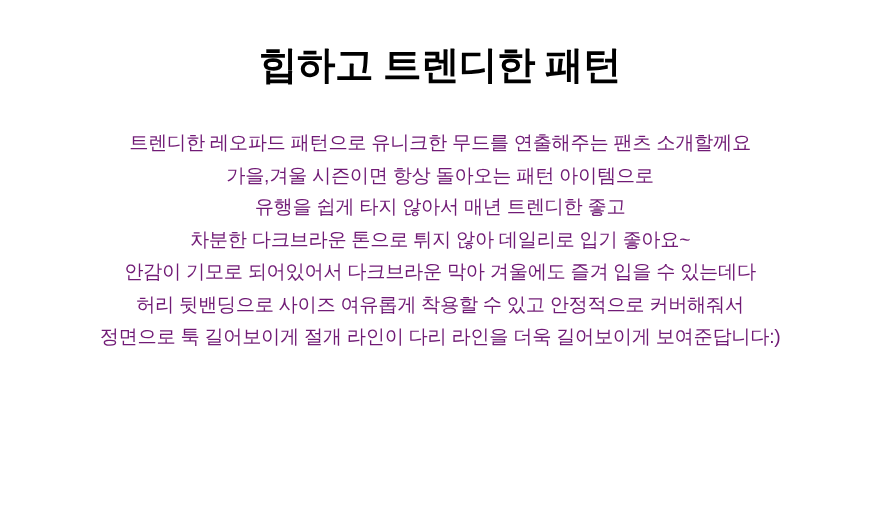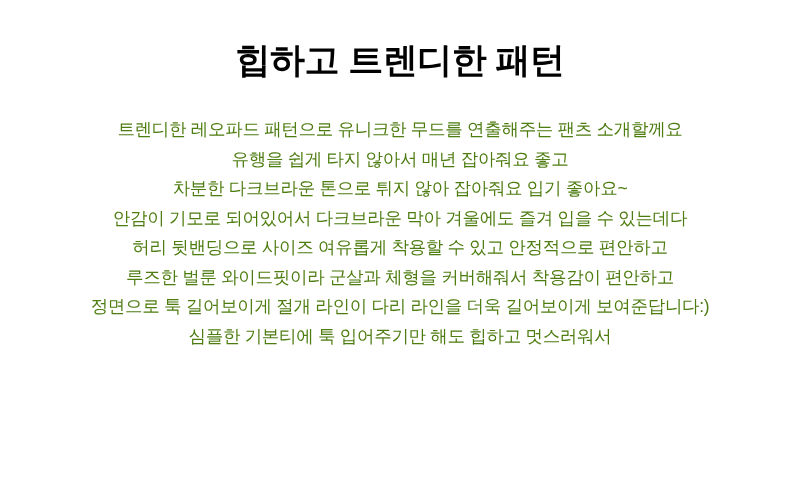--- a/index.html
+++ b/index.html
@@ -34,41 +34,40 @@
   }
   .headline .line {
     display: block;
     white-space: nowrap;
   }
   .body-copy {
     margin-top: 32px;
     text-align: center;
     font-size: 17.5px;
     line-height: 29.5px;
-    color: #4d7c0f;
+    color: #701a75;
     letter-spacing: -0.3px;
   }
   .body-copy .line {
     display: block;
     white-space: nowrap;
   }
 </style>
 </head>
 <body>
 
 <div class="page">
 
   <div class="headline">
     <span class="line">힙하고 트렌디한 패턴</span>
   </div>
 
   <div class="body-copy">
     <span class="line">트렌디한 레오파드 패턴으로 유니크한 무드를 연출해주는 팬츠 소개할께요</span>
-    <span class="line">유행을 쉽게 타지 않아서 매년 잡아줘요 좋고</span>
-    <span class="line">차분한 다크브라운 톤으로 튀지 않아 잡아줘요 입기 좋아요~</span>
+    <span class="line">가을,겨울 시즌이면 항상 돌아오는 패턴 아이템으로</span>
+    <span class="line">유행을 쉽게 타지 않아서 매년 트렌디한 좋고</span>
+    <span class="line">차분한 다크브라운 톤으로 튀지 않아 데일리로 입기 좋아요~</span>
     <span class="line">안감이 기모로 되어있어서 다크브라운 막아 겨울에도 즐겨 입을 수 있는데다</span>
-    <span class="line">허리 뒷밴딩으로 사이즈 여유롭게 착용할 수 있고 안정적으로 편안하고</span>
-    <span class="line">루즈한 벌룬 와이드핏이라 군살과 체형을 커버해줘서 착용감이 편안하고</span>
+    <span class="line">허리 뒷밴딩으로 사이즈 여유롭게 착용할 수 있고 안정적으로 커버해줘서</span>
     <span class="line">정면으로 툭 길어보이게 절개 라인이 다리 라인을 더욱 길어보이게 보여준답니다:)</span>
-    <span class="line">심플한 기본티에 툭 입어주기만 해도 힙하고 멋스러워서</span>
   </div>
 
 </div>
 
 </body></html>

